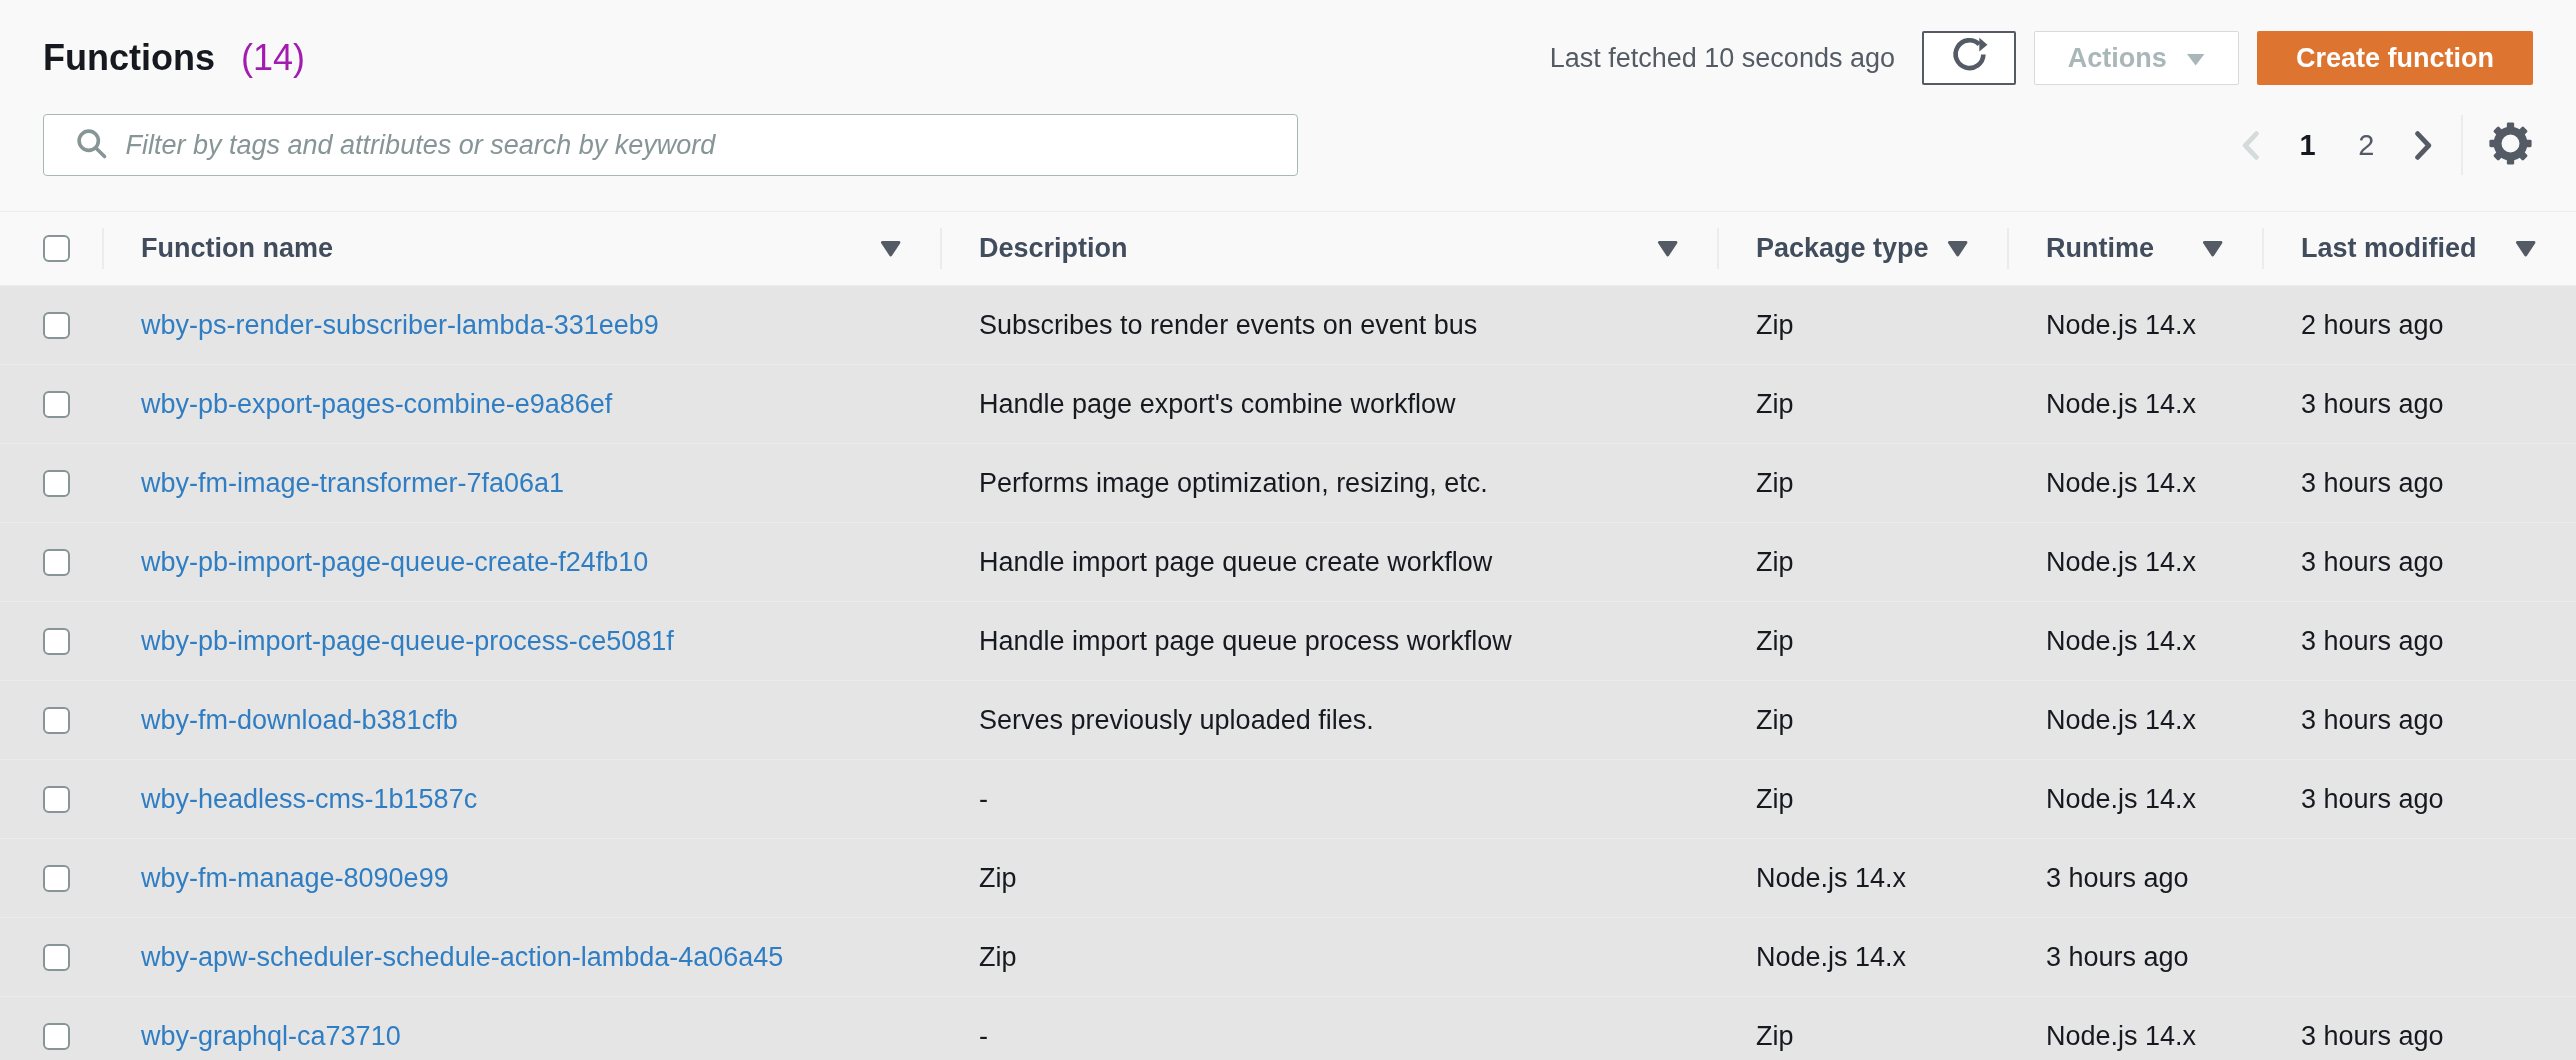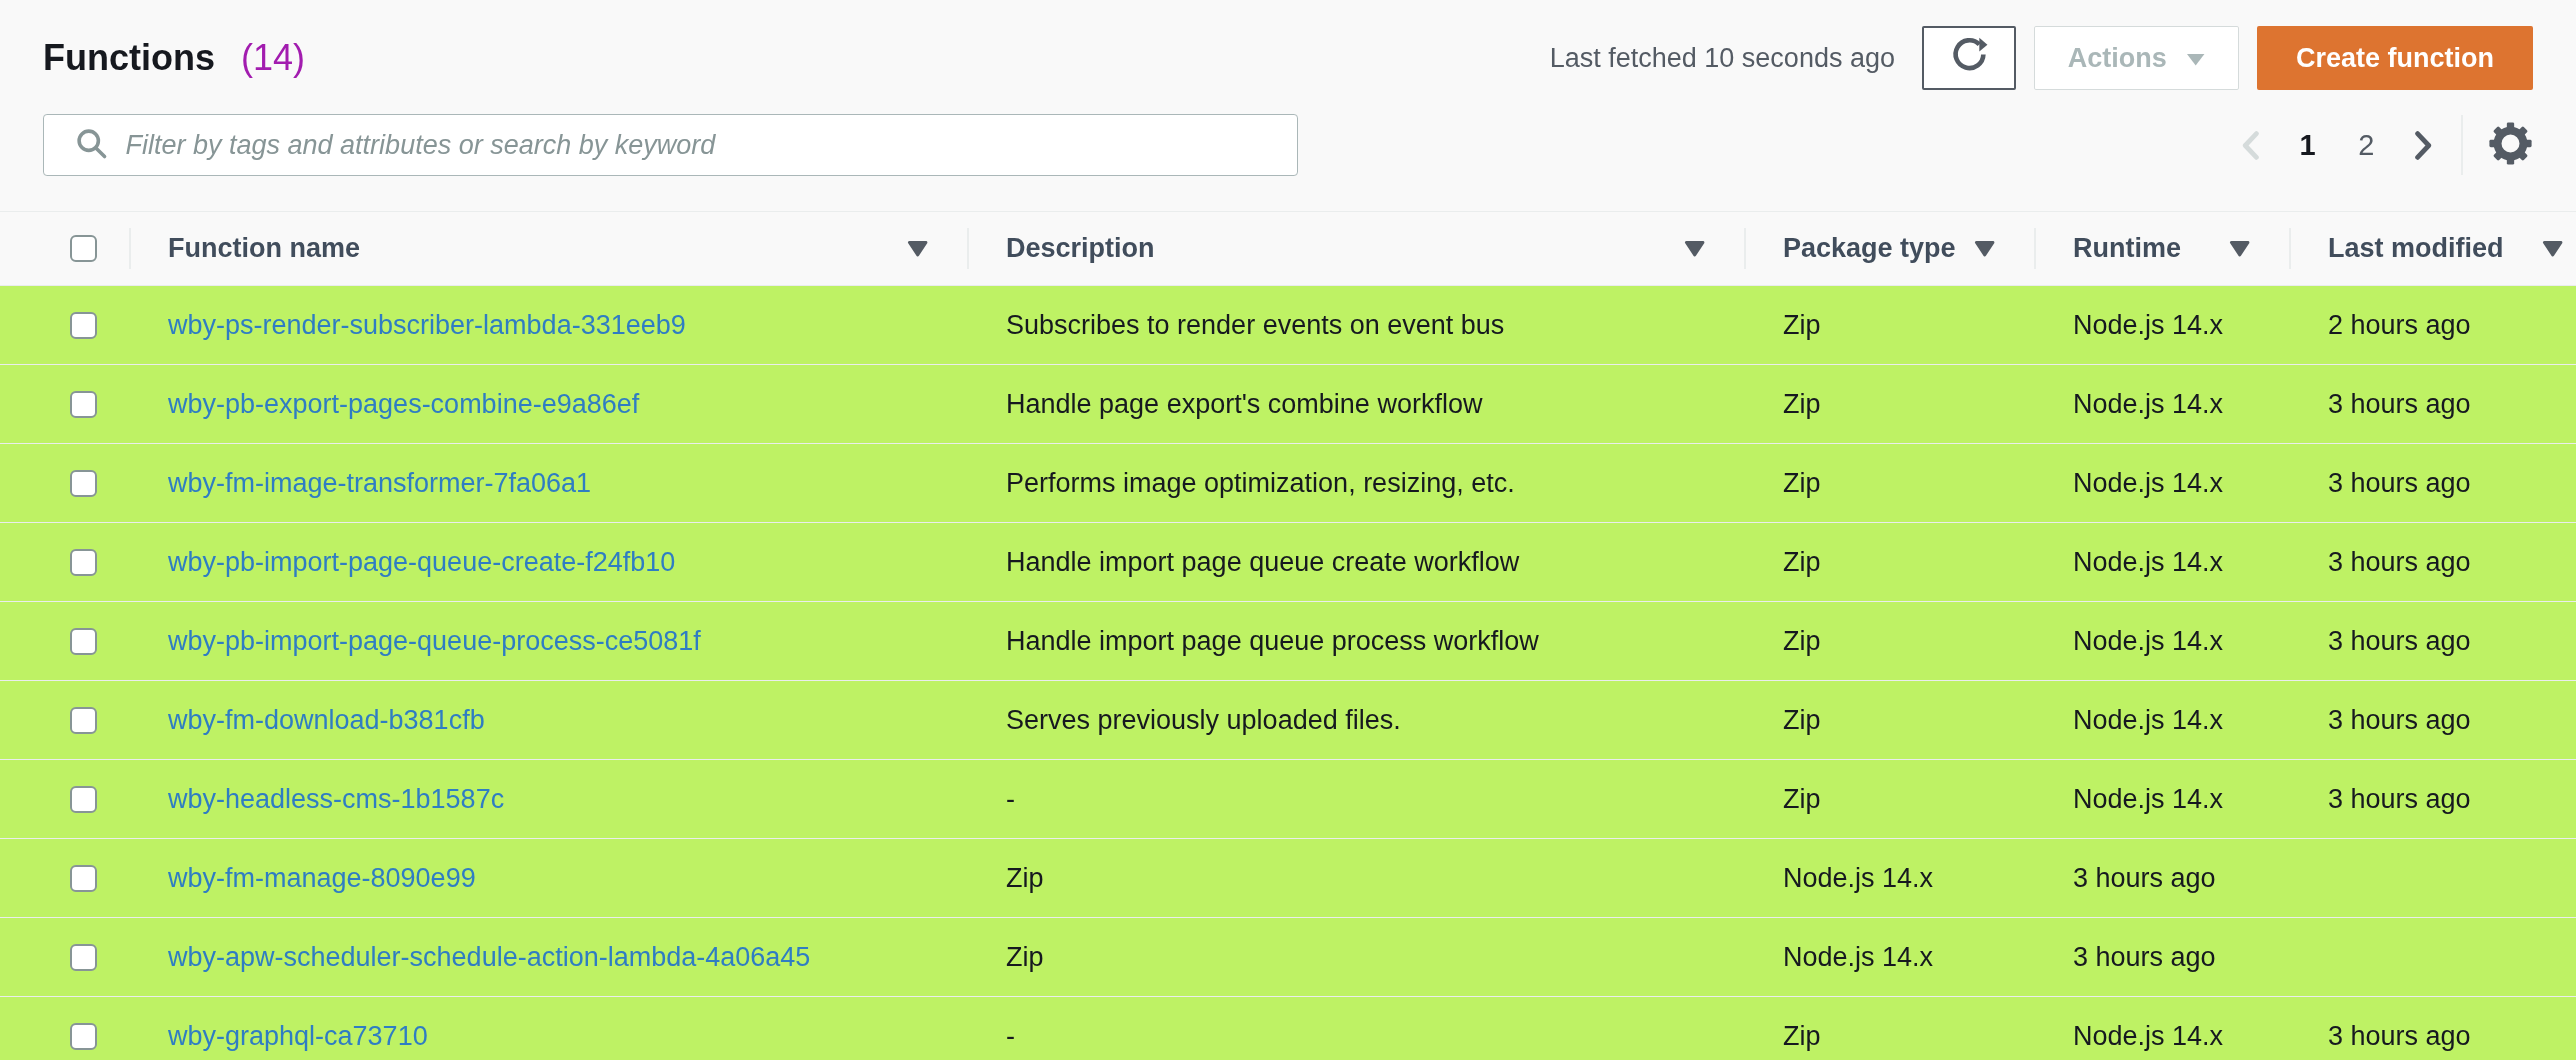--- a/index.html
+++ b/index.html
@@ -8,47 +8,47 @@
     background:#f9f9f9;color:#16191f;
     font-family:"Liberation Sans",sans-serif;
     --accent:#dd7430;--link:#2f7dc3;
   }
   
   .topbar{display:flex;justify-content:space-between;align-items:center;padding:31px 43px 0 43px;height:54px;}
   .page-title{font-size:36px;font-weight:700;margin:0;display:flex;gap:26px;align-items:baseline;}
   .page-title .count{font-weight:400;color:#a21caf;}
   .controls{display:flex;align-items:center;gap:17.5px;}
   .fetched{font-size:27px;color:#545b64;margin-right:9.7px;}
-  .btn{height:64px;box-sizing:border-box;border-radius:1.9px;display:inline-flex;align-items:center;justify-content:center;
+  .btn{height:54px;box-sizing:border-box;border-radius:1.9px;display:inline-flex;align-items:center;justify-content:center;
        font-size:27px;font-weight:700;cursor:pointer;background:#fff;font-family:inherit;}
   .btn-refresh{width:94px;border:2.9px solid #545b64;}
   .btn-actions{border:1.9px solid #d5dbdb;color:#aab7b8;padding:0 33px;gap:19.4px;cursor:default;}
   .btn-create{background:var(--accent);color:#fff;border:none;padding:0 39px;}
   
   .filterrow{display:flex;justify-content:space-between;align-items:center;padding:0 43px;margin-top:29px;height:62px;}
   .search{width:1255px;height:62px;box-sizing:border-box;border:1.9px solid #aab7b8;border-radius:3.9px;background:#fff;
           display:flex;align-items:center;padding:0 31px;gap:15.5px;}
   .search input{flex:1;border:none;outline:none;background:transparent;font-family:inherit;
                 font-size:27px;font-style:italic;color:#16191f;}
   .search input::placeholder{color:#879596;font-style:italic;}
   .rightutils{display:flex;align-items:center;gap:25px;}
   .pager{display:flex;align-items:center;gap:31px;font-size:29px;}
   .pager .page{color:#545b64;cursor:pointer;padding:0 5.8px;}
   .pager .page.current{color:#16191f;font-weight:700;}
   .chev{display:flex;align-items:center;cursor:pointer;}
   .vdiv{width:1.9px;height:60px;background:#eaeded;}
   .gear{display:flex;align-items:center;cursor:pointer;}
   
   .tbl{margin-top:35px;}
-  .thead,.row{display:grid;grid-template-columns:102px 838px 777px 290px 255px 313px;align-items:center;padding-left:27px;}
+  .thead,.row{display:grid;grid-template-columns:102px 838px 777px 290px 255px 313px;align-items:center;}
   .thead{height:73px;background:#f9f9f9;border-top:1.9px solid #eaeded;border-bottom:1.9px solid #eaeded;}
   .th{position:relative;display:flex;justify-content:space-between;align-items:center;height:100%;
       padding:0 39px;box-sizing:border-box;font-size:27px;font-weight:700;color:#414d5c;cursor:pointer;}
   .th:not(.first)::before{content:"";position:absolute;left:0;top:15.5px;width:1.9px;height:41px;background:#eaeded;}
-  .row{height:78px;background:#bef264;border-bottom:1.9px solid #eaeded;}
+  .row{height:78px;background:#e5e5e5;border-bottom:1.9px solid #eaeded;}
   .cell{padding:0 39px;font-size:27px;white-space:nowrap;overflow:hidden;text-overflow:ellipsis;}
   .cb-cell{padding:0 0 0 43px;display:flex;align-items:center;}
   .checkbox{width:27px;height:27px;box-sizing:border-box;border:2.9px solid #879596;border-radius:5.8px;background:#fff;
             display:inline-block;cursor:pointer;}
   a.link{color:var(--link);text-decoration:none;cursor:pointer;}
 </style>
 </head>
 <body style="--accent: #dd7430; --link: #2f7dc3;">
 
 <div class="topbar">

